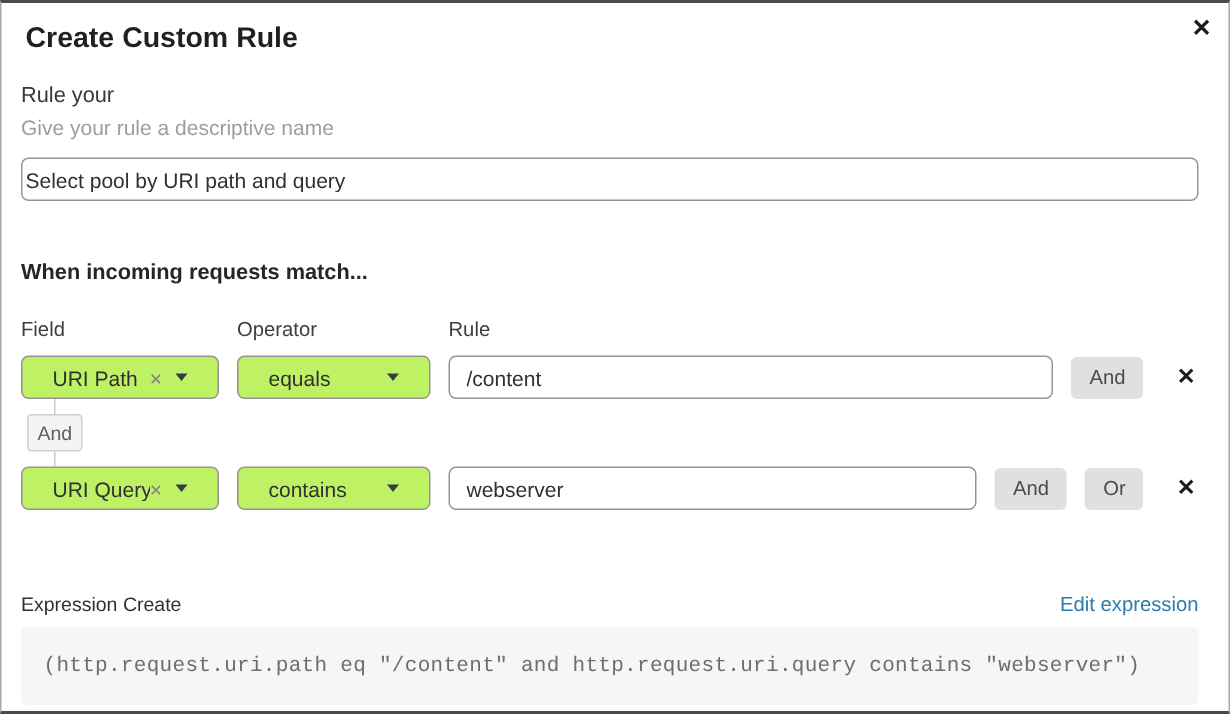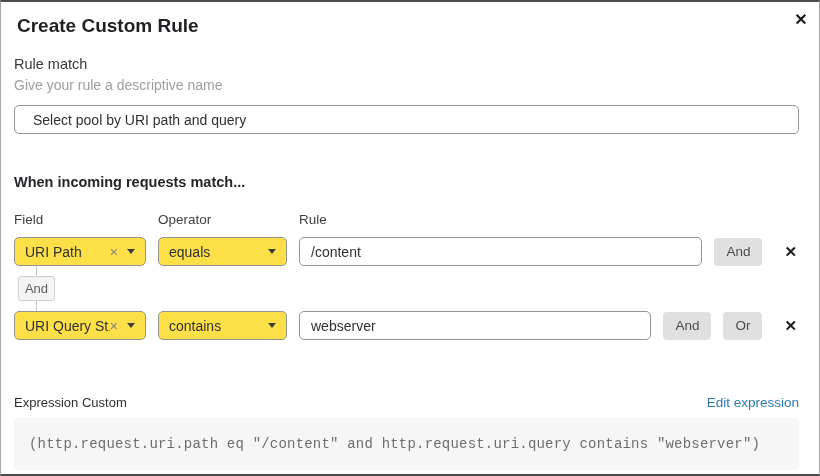--- a/index.html
+++ b/index.html
@@ -57,21 +57,21 @@
     line-height: 15px;
     color: #9e9ea1;
   }
   .text-input {
     display: block;
     width: 100%;
     height: 29px;
     margin-top: 12px;
     border: 1px solid #949494;
     border-radius: 5px;
-    padding: 0 18px;
+    padding: 0 2px;
     font-family: "Liberation Sans", sans-serif;
     font-size: 14px;
     color: #303030;
     background: #fff;
     outline: none;
   }
   .match-heading {
     margin-top: 40px;
     font-size: 14.5px;
     line-height: 17px;
@@ -97,22 +97,22 @@
     margin-top: 10px;
     height: 29px;
   }
   .builder-row.second { margin-top: 0; }
   .select {
     display: flex;
     align-items: center;
     height: 29px;
     border: 1px solid #949494;
     border-radius: 5px;
-    background: #fde047;
-    padding: 0 10px;
+    background: #bef264;
+    padding: 0 20px;
     cursor: pointer;
   }
   .select.field-select { width: 132px; }
   .select.operator-select { width: 129px; gap: 12px; }
   .select-label {
     flex: 1;
     font-size: 14px;
     color: #2f3133;
     white-space: nowrap;
     overflow: hidden;
@@ -221,21 +221,21 @@
 </style>
 </head>
 <body>
 
 <div class="dialog">
 
   <button class="close-btn">✕</button>
 
   <h1 class="dialog-title">Create Custom Rule</h1>
 
-  <div class="section-label">Rule match</div>
+  <div class="section-label">Rule your</div>
   <div class="hint">Give your rule a descriptive name</div>
   <input class="text-input" type="text" value="Select pool by URI path and query" style="">
 
   <div class="match-heading">When incoming requests match...</div>
 
   <div class="col-labels">
     <div class="col-field">Field</div>
     <div class="col-operator">Operator</div>
     <div class="col-value">Rule</div>
   </div>
@@ -271,18 +271,18 @@
       <span class="select-label">contains</span>
       <span class="caret-down"></span>
     </div>
     <input class="value-input" type="text" value="webserver" style="">
     <button class="chip-btn">And</button>
     <button class="chip-btn">Or</button>
     <button class="delete-x">✕</button>
   </div>
 
   <div class="expr-header">
-    <div class="expr-label">Expression Custom</div>
+    <div class="expr-label">Expression Create</div>
     <a class="edit-link">Edit expression</a>
   </div>
   <div class="expr-code">(http.request.uri.path eq "/content" and http.request.uri.query contains "webserver")</div>
 
 </div>
 
 </body></html>

